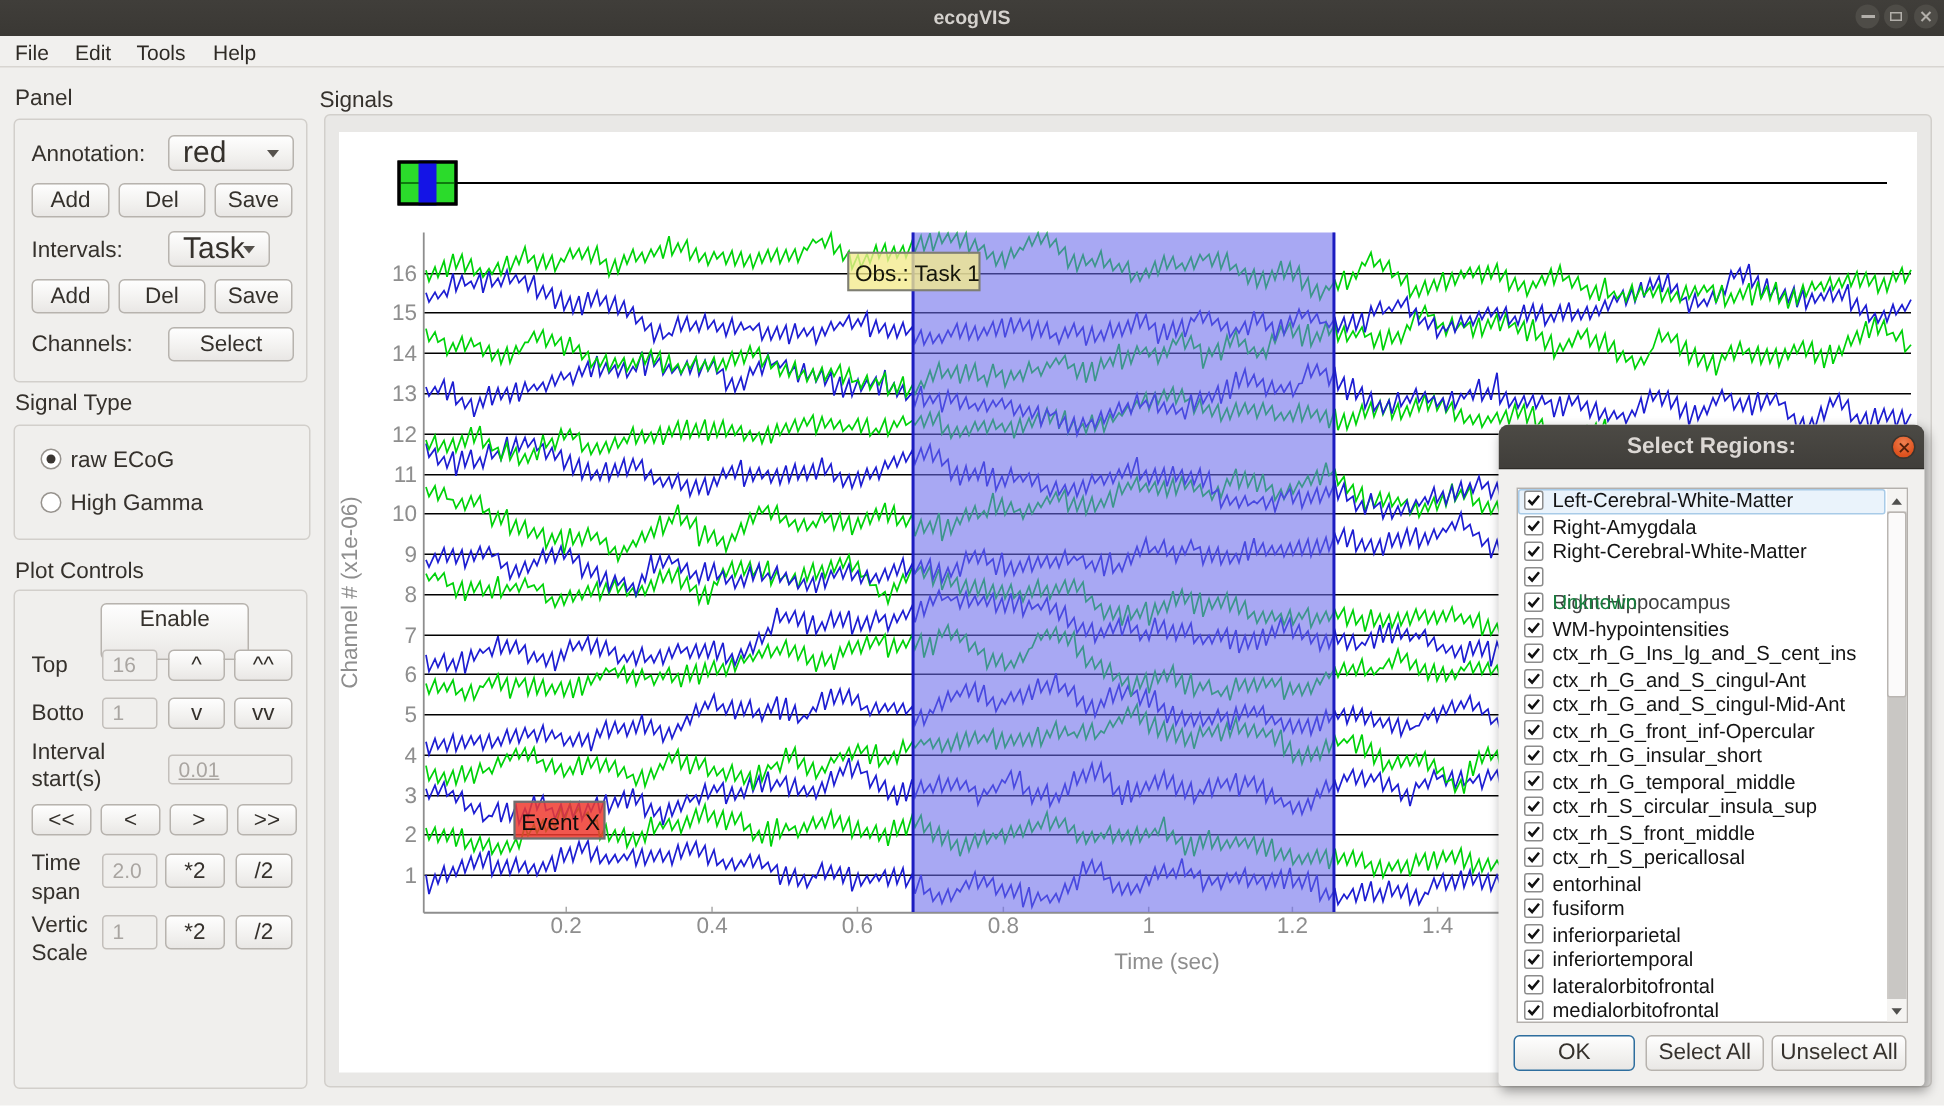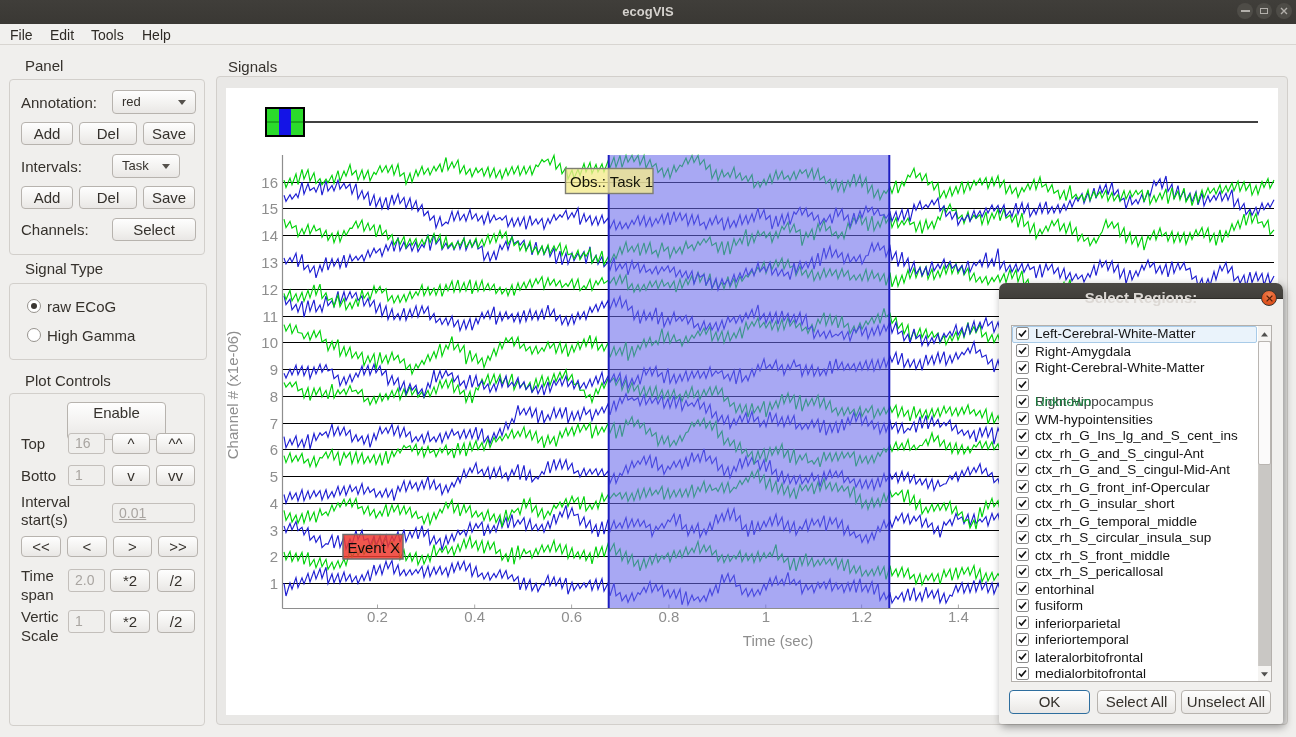--- a/index.html
+++ b/index.html
@@ -1,27 +1,27 @@
 <!DOCTYPE html>
 <html><head><meta charset="utf-8">
 <style>
 * { margin:0; padding:0; box-sizing:border-box; }
 html,body { width:1296px; height:737px; overflow:hidden; }
 body { font-family:"Liberation Sans", sans-serif; background:#f0efed; position:relative; }
 .abs { position:absolute; }
 .grp { position:absolute; border:1px solid #d2cfcb; border-radius:4px; background:#f0efed; }
-.glbl { position:absolute; font-size:15px; color:#35312c;margin-left:15px; }
+.glbl { position:absolute; font-size:15px; color:#35312c; }
 .btn { position:absolute; border:1px solid #b7b3ae; border-radius:4px;
   background:linear-gradient(#fefefe,#f2f1ef 60%,#e9e7e5); color:#35312c;
   font-size:15px; text-align:center; }
 .inp { position:absolute; border:1px solid #c3bfbb; border-radius:3px;
   background:#f0efed; color:#a9a5a1; font-size:14px; padding-left:6px; }
 .combo { position:absolute; border:1px solid #b7b3ae; border-radius:4px;
   background:linear-gradient(#fefefe,#f2f1ef 60%,#e9e7e5); color:#35312c;
-  font-size:13px; padding-left:9px; }
+  font-size:20px; padding-left:9px; }
 .combo .arr { position:absolute; right:9px; top:50%; margin-top:-2px; width:0; height:0;
   border-left:4.5px solid transparent; border-right:4.5px solid transparent;
   border-top:5px solid #55514c; }
 .lbl { position:absolute; font-size:15px; color:#35312c; }
 </style></head>
 <body>
 
 <div class="abs" style="left:0;top:0;width:1296px;height:24px;background:linear-gradient(#403e3a,#3a3834);">
   <div class="abs" style="left:0;top:0;width:100%;height:24px;line-height:23px;text-align:center;color:#d4d1cd;font-size:13px;font-weight:bold;">ecogVIS</div>
   <div class="abs" style="left:1237px;top:3px;width:16px;height:16px;border-radius:50%;background:#4e4c47;">
@@ -185,21 +185,21 @@
 <line x1="889.3" y1="155" x2="889.3" y2="608" stroke="#1d1dc0" stroke-width="2"></line>
 
 <rect x="343" y="534.5" width="60" height="24.5" fill="rgb(238,58,47)" fill-opacity="0.85" stroke="#6e6e6e" stroke-width="1.5"></rect>
 <text x="347.5" y="553" style="font-family:'Liberation Sans',sans-serif;font-size:15px;fill:#0c0c0c;">Event X</text>
 
 <rect x="565.5" y="168.5" width="87.5" height="25" fill="rgb(243,235,140)" fill-opacity="0.78" stroke="#7e7e72" stroke-width="1.4"></rect>
 <text x="570" y="187" style="font-family:'Liberation Sans',sans-serif;font-size:15px;fill:#15150a;">Obs.: Task 1</text>
 </svg>
 
 <div class="abs" style="left:999px;top:283px;width:284px;height:441px;background:#f1f0ee;border-radius:7px 7px 3px 3px;box-shadow:2px 3px 8px rgba(0,0,0,0.38);"></div>
-<div class="abs" style="left:999px;top:283px;width:284px;height:16px;background:linear-gradient(#4c4a45,#403e3a);border-radius:7px 7px 0 0;border-bottom:1px solid #2e2c28;">
+<div class="abs" style="left:999px;top:283px;width:284px;height:30px;background:linear-gradient(#4c4a45,#403e3a);border-radius:7px 7px 0 0;border-bottom:1px solid #2e2c28;">
   <div class="abs" style="left:0;top:0;width:100%;height:30px;line-height:29px;text-align:center;color:#dcd8d4;font-size:15px;font-weight:bold;">Select Regions:</div>
   <div class="abs" style="left:1260px;top:289px;"></div>
 </div>
 <div class="abs" style="left:1261px;top:290px;width:16px;height:16px;border-radius:50%;background:radial-gradient(circle at 50% 30%,#f08050,#e05420 65%,#d54a18);border:1px solid #3a352f;"></div>
 <svg class="abs" style="left:1263.5px;top:292.5px;" width="11" height="11" viewBox="0 0 11 11">
  <path d="M2.6 2.6 L8.4 8.4 M8.4 2.6 L2.6 8.4" stroke="#55200a" stroke-width="1.3"></path>
 </svg>
 
 <div class="abs" style="left:1011px;top:325px;width:261px;height:357px;background:#fff;border:1px solid #b4b0ac;"></div>
 <div class="abs" style="left:1012px;top:326px;width:245px;height:17px;background:#eaf3fb;border:1px solid #a8cbe8;border-radius:2px;"></div>

